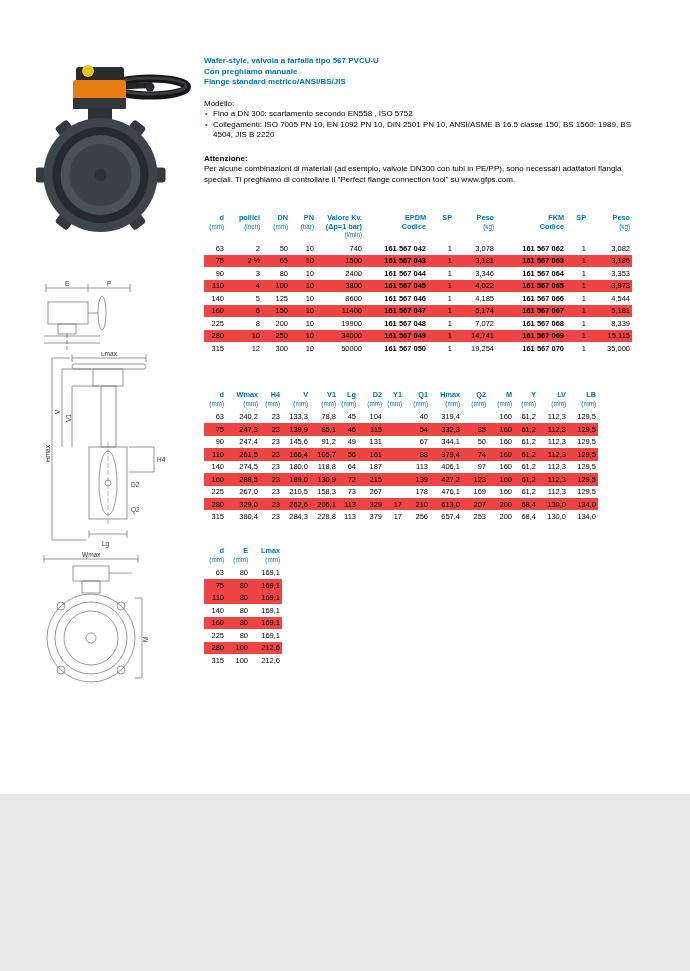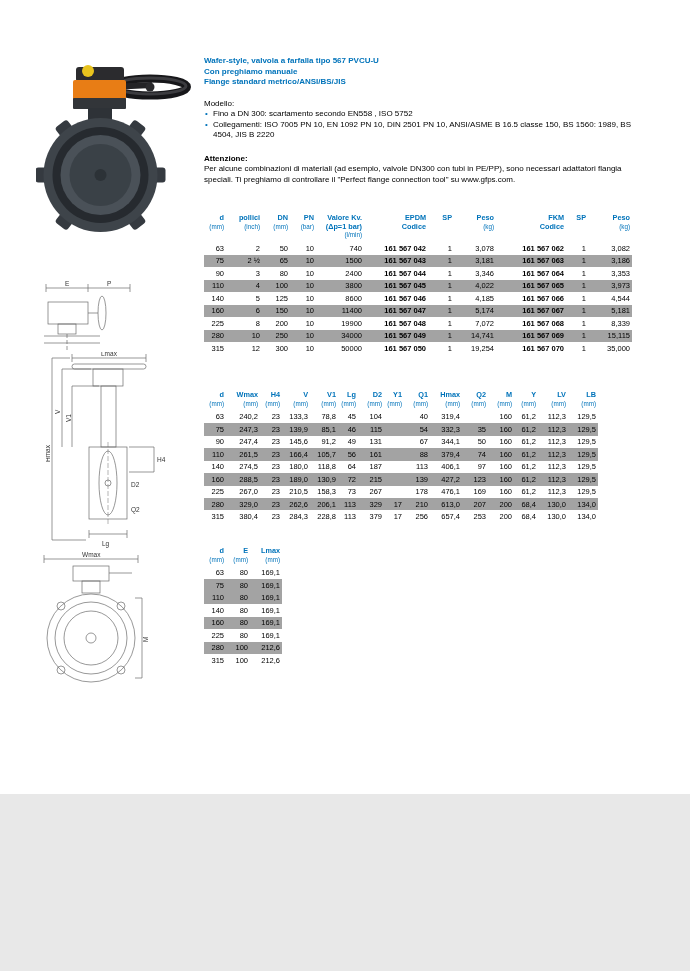--- a/index.html
+++ b/index.html
@@ -20,21 +20,21 @@
   
   .tbl-wrap { position:absolute; }
   #t1wrap { left:204px; top:214px; }
   #t2wrap { left:204px; top:391px; }
   #t3wrap { left:204px; top:547px; }
   table.tbl { border-collapse:collapse; table-layout:fixed; }
   table.tbl th { vertical-align:top; text-align:right; padding:0 2px 3px 0; color:#0073ba; }
   table.tbl th .cl { font-weight:bold; font-size:7.3px; line-height:8.6px; }
   table.tbl th .cu { font-weight:normal; font-size:6.3px; line-height:8px; }
   table.tbl td { text-align:right; font-size:7.5px; line-height:9px; padding:1.8px 2px 1.7px 0; white-space:nowrap; }
-  table.tbl tr.shaded { background:#a3a3a3; }
+  table.tbl tr.shaded { background:#ef4444; }
   table.tbl td.b { font-weight:bold; }
   
   figure { position:absolute; }
   #photo { left:36px; top:58px; }
   #dwg1 { left:40px; top:280px; }
   #dwg2 { left:46px; top:352px; }
   #dwg3 { left:36px; top:552px; }
   .dim-label { font-size:6.5px; fill:#333; font-family:"Liberation Sans","DejaVu Sans",sans-serif; }
   
   .page-num { position:absolute; left:40px; top:929px; font-size:13px; }

